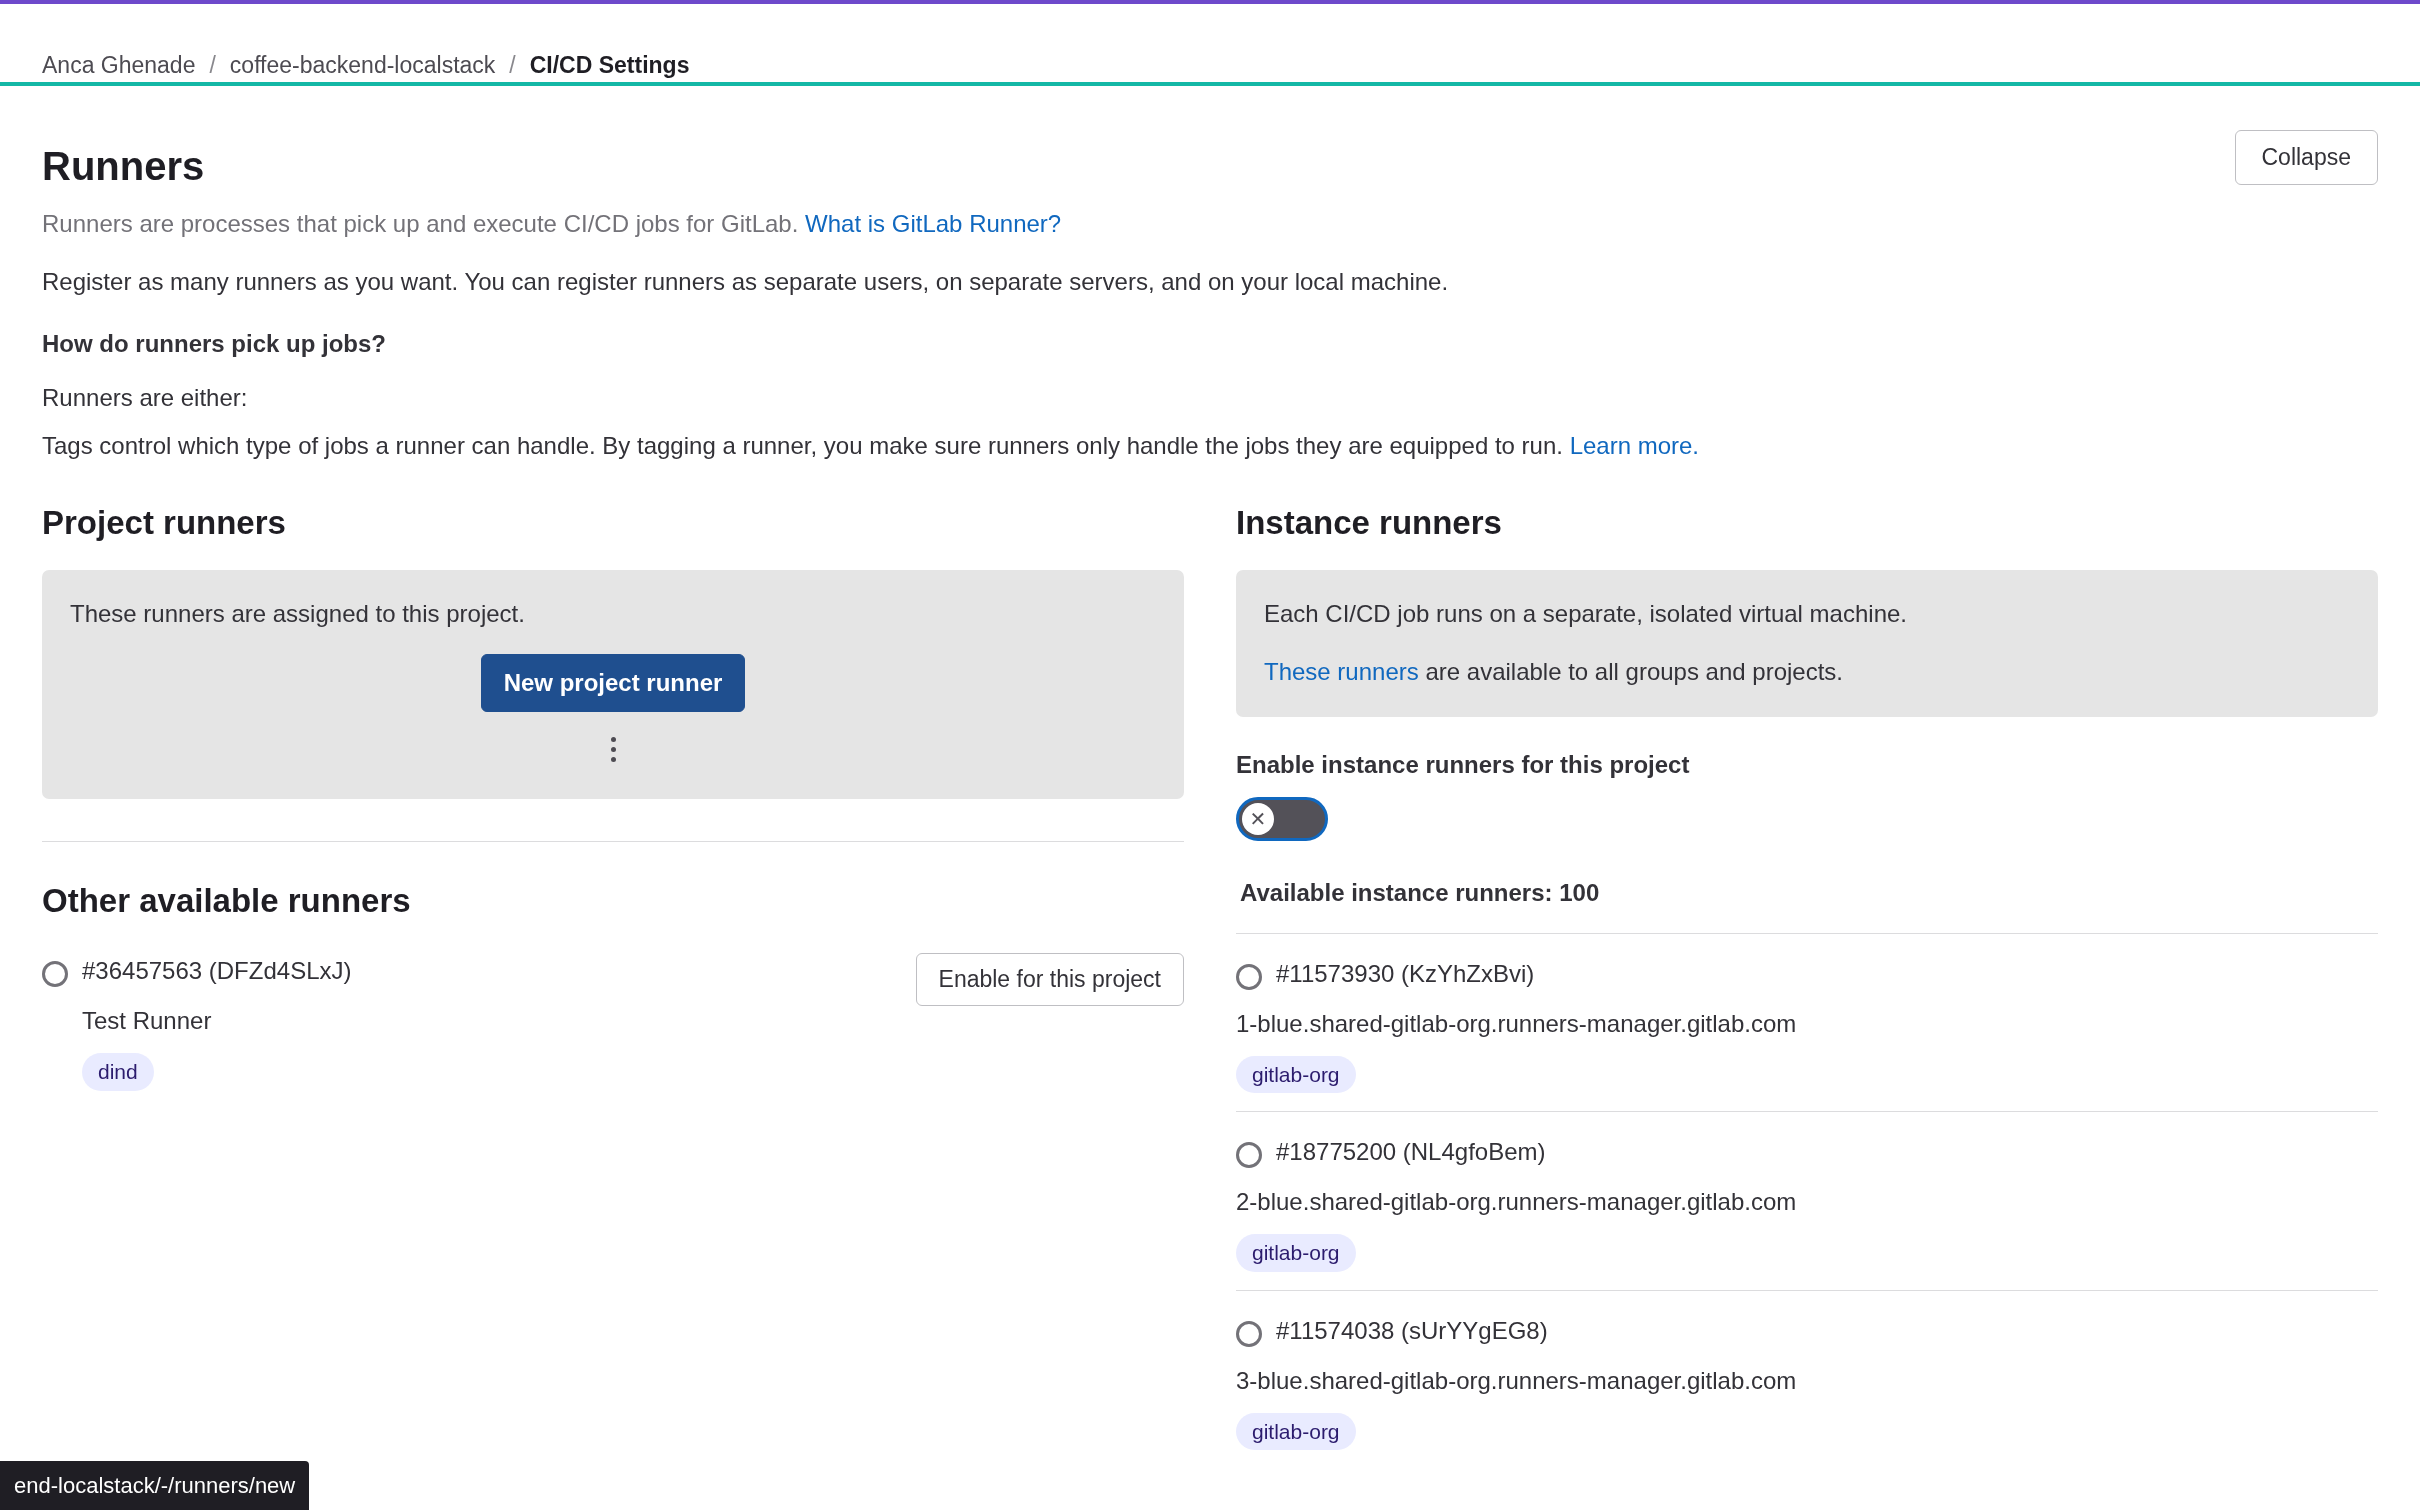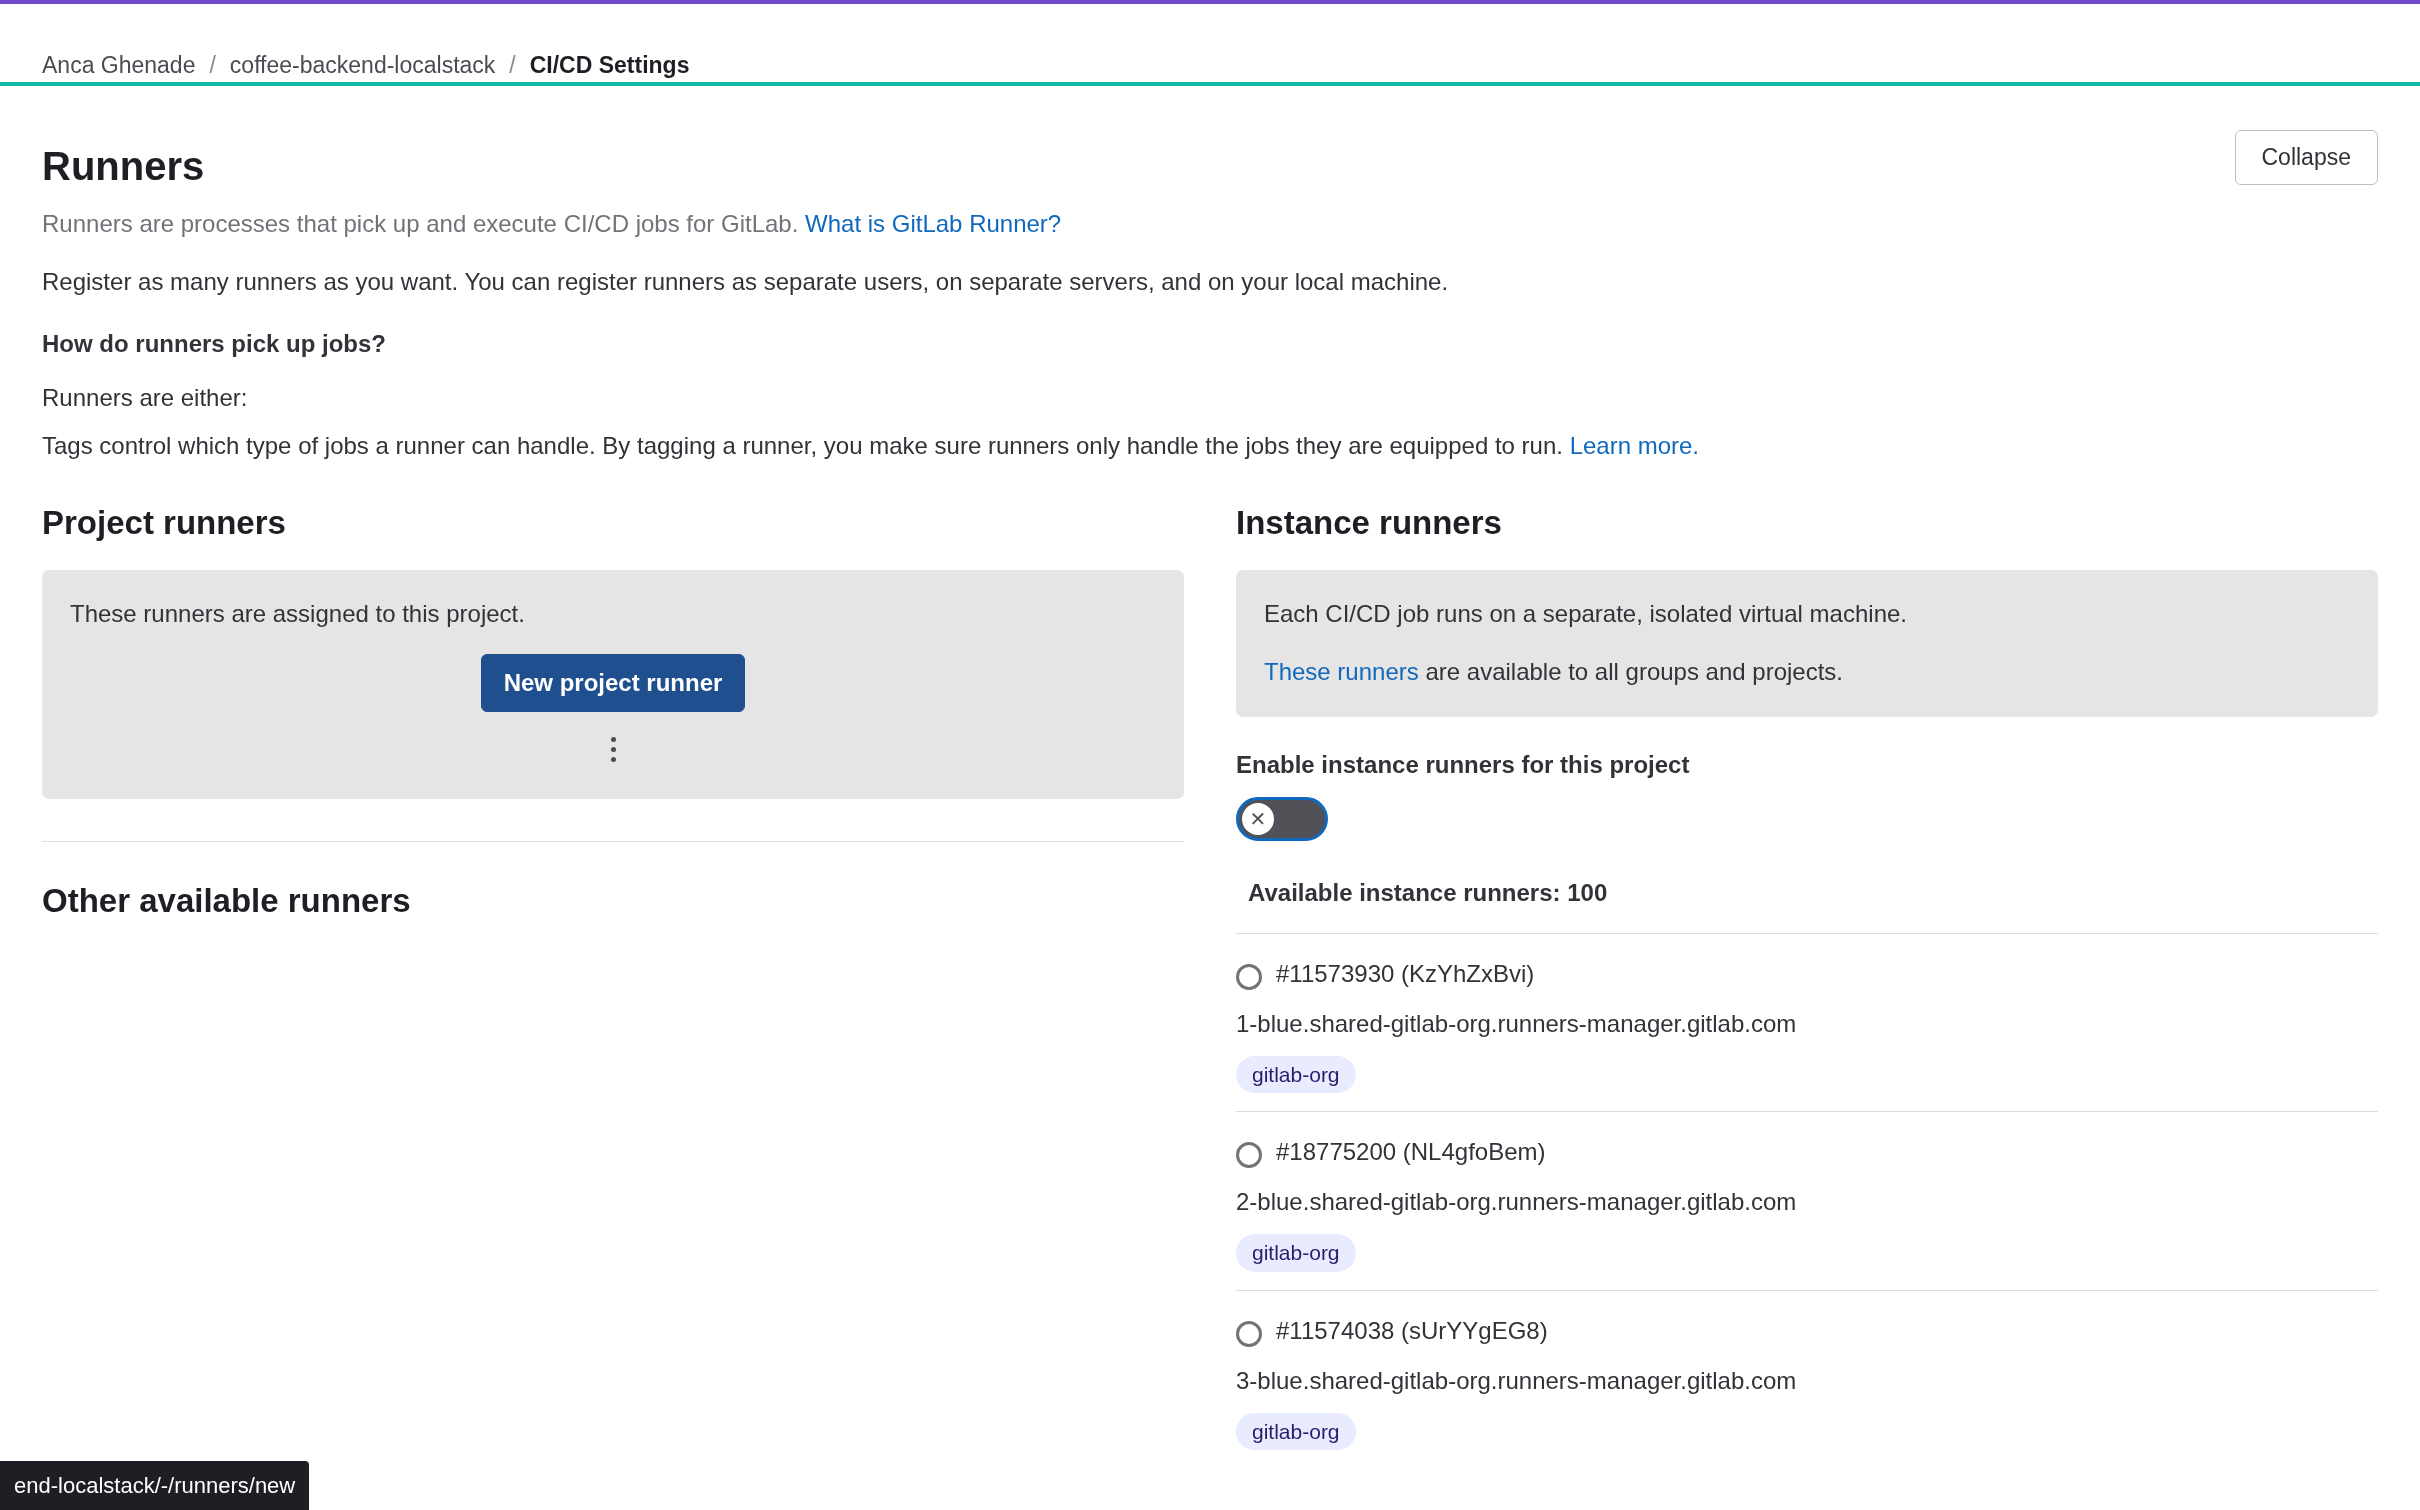--- a/index.html
+++ b/index.html
@@ -200,21 +200,21 @@
   .toggle .knob {
     width: 32px; height: 32px;
     border-radius: 50%;
     background: #fff;
     display: flex; align-items: center; justify-content: center;
     font-size: 20px; color: #535158;
     line-height: 1;
   }
   .avail-title {
     font-size: 24px; font-weight: bold;
-    margin: 34px 0 22px 12px;
+    margin: 34px 0 22px 4px;
     color: #333238;
   }
   .instance-item {
     border-top: 1px solid #dcdcde;
     padding: 22px 0 18px 0;
   }
   .instance-item:first-of-type { border-top: 0; padding-top: 0; }
   .instance-host { font-size: 24px; margin: 14px 0 14px 0; }
 
   .status-bar {
@@ -280,20 +280,31 @@
               <span></span>
               <span></span>
           </button>
         </div>
       </div>
 
       <hr class="divider">
 
       <h2 class="other-title">Other available runners</h2>
 
+      <div class="runner-row">
+        <div class="runner-main">
+          <div class="status-circle"></div>
+          <div>
+            <div class="runner-id">#36457563 (DFZd4SLxJ)</div>
+            <div class="runner-desc">Test Runner</div>
+            <span class="tag">dind</span>
+          </div>
+        </div>
+        <button class="btn-secondary">Enable for this project</button>
+      </div>
     </div>
 
     <div class="col">
       <h2 class="col-title">Instance runners</h2>
 
       <div class="info-panel">
         <p>Each CI/CD job runs on a separate, isolated virtual machine.</p>
         <p>
           <a class="link" href="#">These runners</a>
           <span>are available to all groups and projects.</span>

